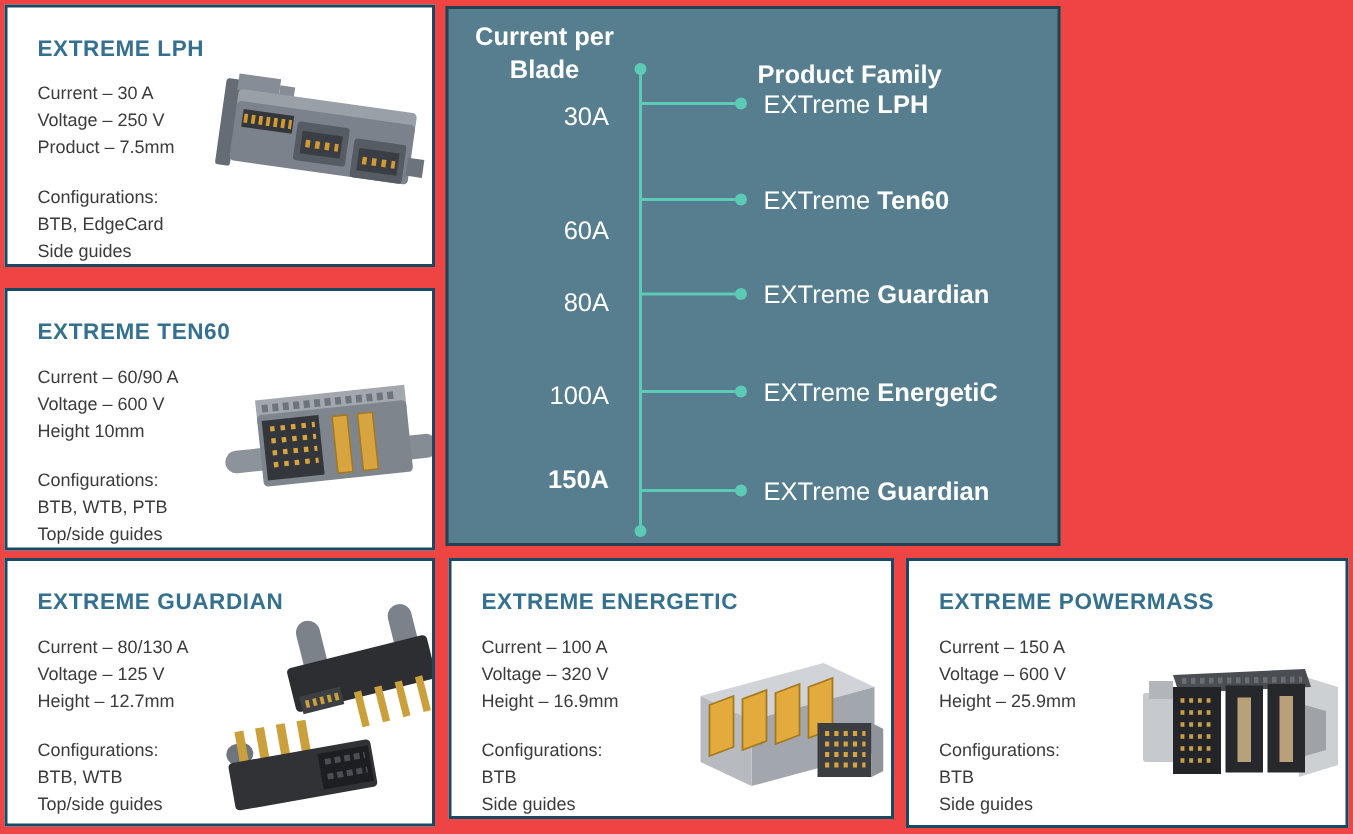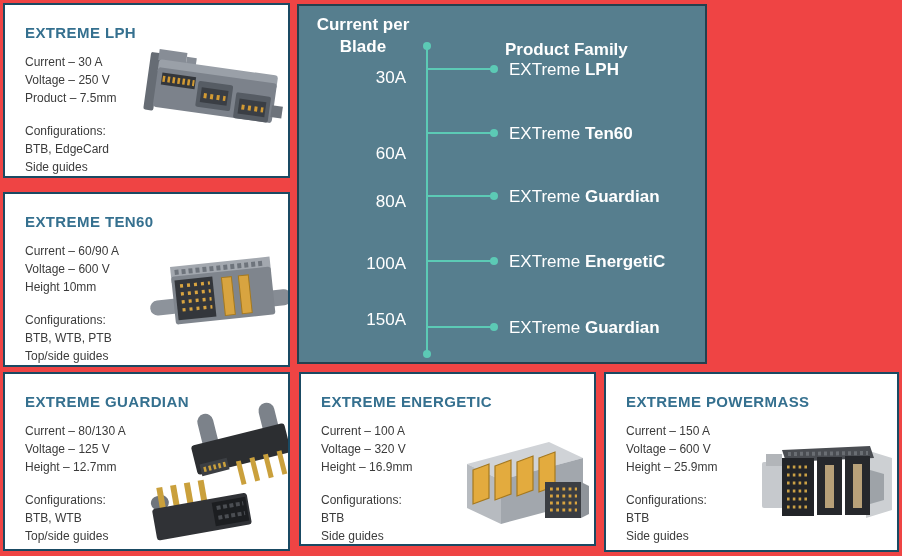--- a/index.html
+++ b/index.html
@@ -49,21 +49,21 @@
   .prow:nth-child(5) { top:321px; }
 
   .branch { position:absolute; left:128px; top:-1px; width:66px; height:2px; background:#5ccab5; }
   .bdot   { position:absolute; left:191px; top:-4px; width:8px; height:8px; border-radius:50%; background:#5ccab5; }
 
   .cur { position:absolute; right:299px; transform:translateY(-50%); color:#fff; font-size:17px; }
   .prow:nth-child(1) .cur { top:9px; }
   .prow:nth-child(2) .cur { top:9px;margin-top:12px; }
   .prow:nth-child(3) .cur { top:6px;margin-left:12px; }
   .prow:nth-child(4) .cur { top:3px;text-align:center; }
-  .prow:nth-child(5) .cur { top:-7px; }
+  .prow:nth-child(5) .cur { top:-7px;font-weight:bold; }
 
   .fam { position:absolute; left:210px; top:1px; transform:translateY(-50%); color:#fff;
          font-size:17px; white-space:nowrap; }
   .fam b { font-weight:bold; }
 </style>
 </head>
 <body>
 
 <div class="stage">
 

